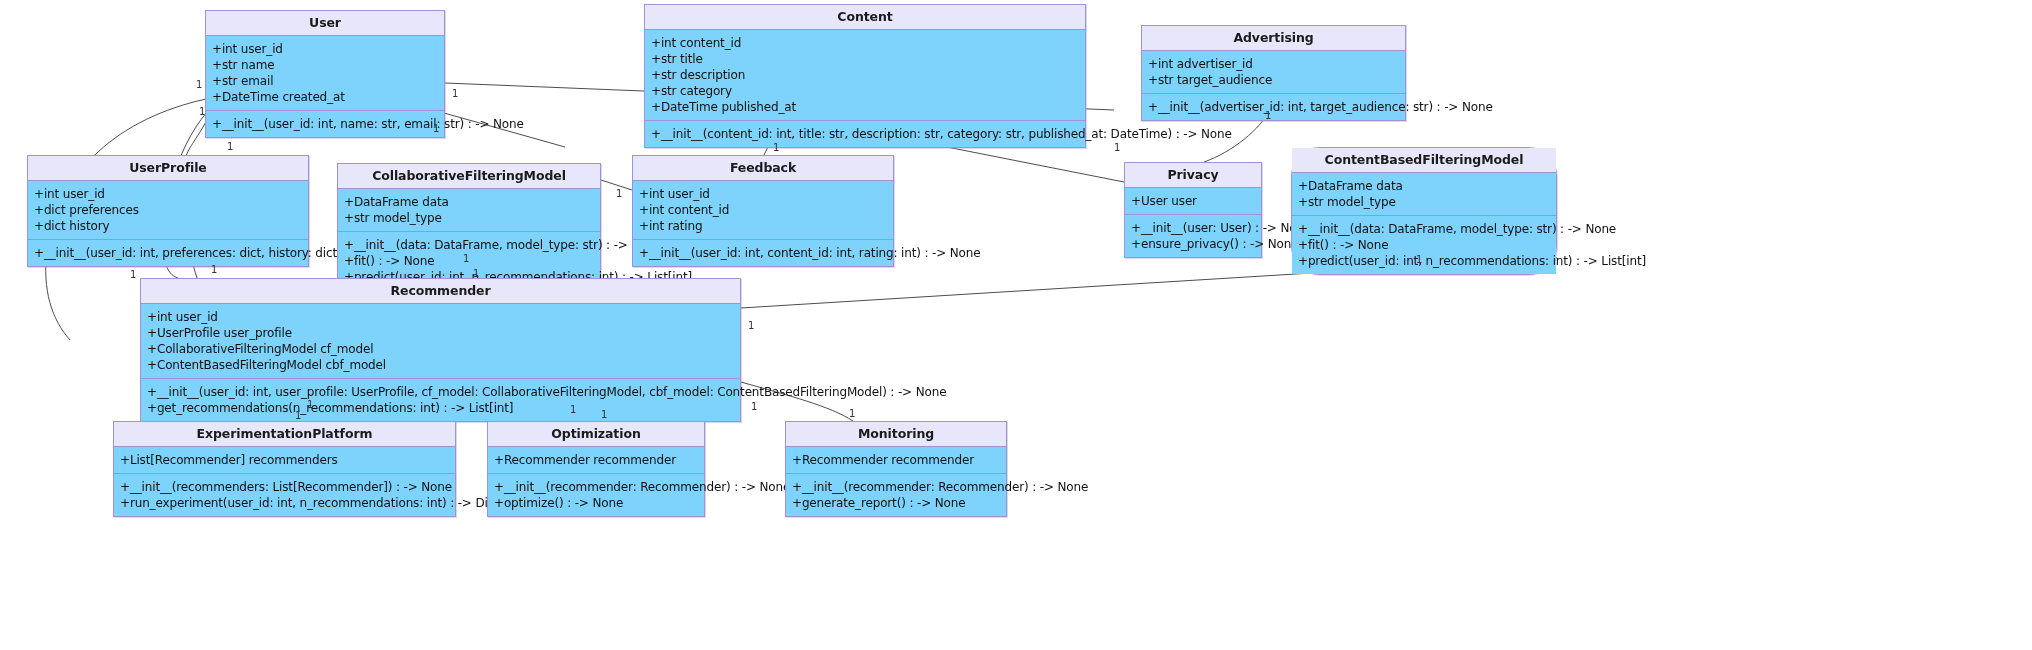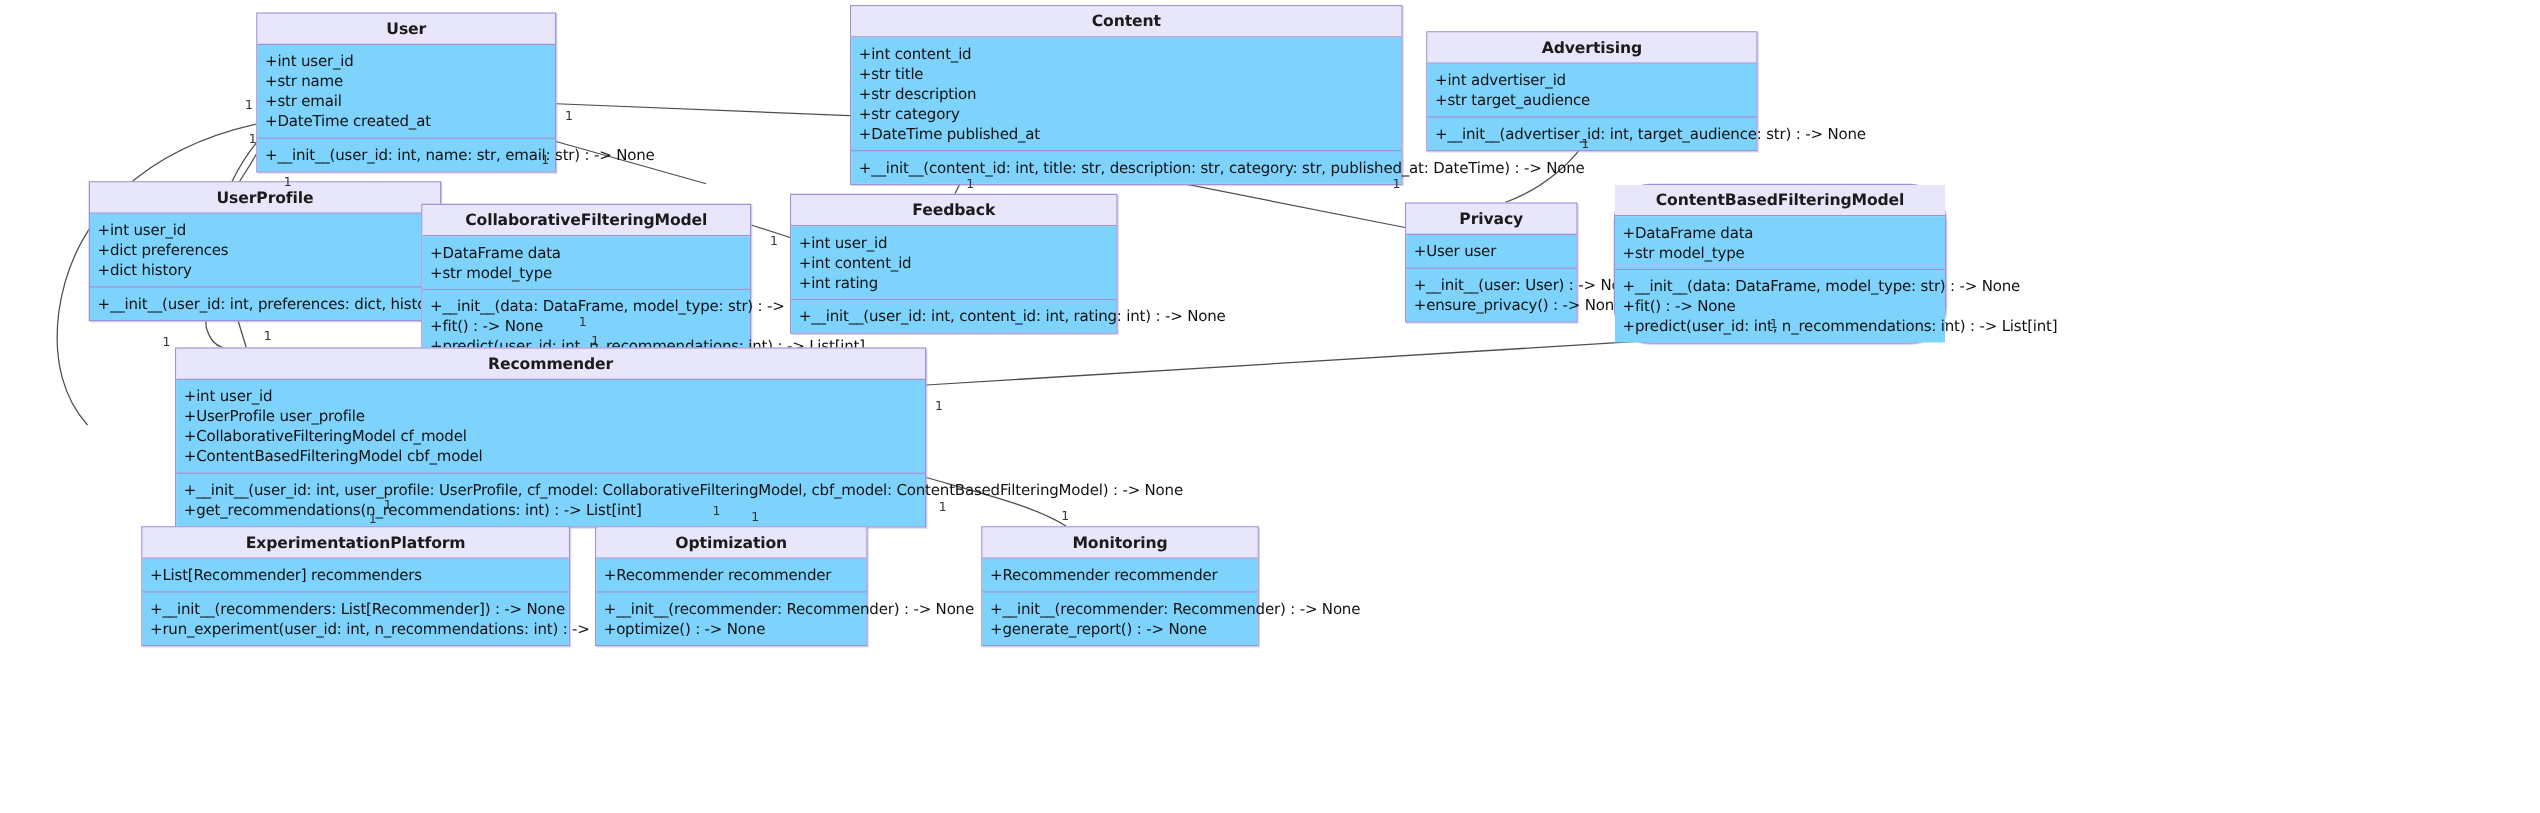--- a/index.html
+++ b/index.html
@@ -92,21 +92,21 @@
       <div class="uml-section">
         <div class="uml-row">+int user_id</div>
         <div class="uml-row">+str name</div>
         <div class="uml-row">+str email</div>
         <div class="uml-row">+DateTime created_at</div>
       </div>
       <div class="uml-section">
         <div class="uml-row">+__init__(user_id: int, name: str, email: str) : -&gt; None</div>
       </div>
     </div>
-    <div class="uml-class" style="left: 680px; top: 4px; width: 442px;">
+    <div class="uml-class" style="left: 644px; top: 4px; width: 442px;">
       <div class="uml-title">Content</div>
       <div class="uml-section">
         <div class="uml-row">+int content_id</div>
         <div class="uml-row">+str title</div>
         <div class="uml-row">+str description</div>
         <div class="uml-row">+str category</div>
         <div class="uml-row">+DateTime published_at</div>
       </div>
       <div class="uml-section">
         <div class="uml-row">+__init__(content_id: int, title: str, description: str, category: str, published_at: DateTime) : -&gt; None</div>
@@ -115,21 +115,21 @@
     <div class="uml-class" style="left: 1141px; top: 25px; width: 265px;">
       <div class="uml-title">Advertising</div>
       <div class="uml-section">
         <div class="uml-row">+int advertiser_id</div>
         <div class="uml-row">+str target_audience</div>
       </div>
       <div class="uml-section">
         <div class="uml-row">+__init__(advertiser_id: int, target_audience: str) : -&gt; None</div>
       </div>
     </div>
-    <div class="uml-class" style="left: 27px; top: 145px; width: 282px; margin-left: 44px;">
+    <div class="uml-class" style="left: 27px; top: 155px; width: 282px;">
       <div class="uml-title">UserProfile</div>
       <div class="uml-section">
         <div class="uml-row">+int user_id</div>
         <div class="uml-row">+dict preferences</div>
         <div class="uml-row">+dict history</div>
       </div>
       <div class="uml-section">
         <div class="uml-row">+__init__(user_id: int, preferences: dict, history: dict) : -&gt; None</div>
       </div>
     </div>
@@ -194,21 +194,21 @@
     <div class="uml-class" style="left: 113px; top: 421px; width: 343px;">
       <div class="uml-title">ExperimentationPlatform</div>
       <div class="uml-section">
         <div class="uml-row">+List[Recommender] recommenders</div>
       </div>
       <div class="uml-section">
         <div class="uml-row">+__init__(recommenders: List[Recommender]) : -&gt; None</div>
         <div class="uml-row">+run_experiment(user_id: int, n_recommendations: int) : -&gt; Dict[str, List[int]]</div>
       </div>
     </div>
-    <div class="uml-class" style="left: 476px; top: 421px; width: 218px;">
+    <div class="uml-class" style="left: 487px; top: 421px; width: 218px;">
       <div class="uml-title">Optimization</div>
       <div class="uml-section">
         <div class="uml-row">+Recommender recommender</div>
       </div>
       <div class="uml-section">
         <div class="uml-row">+__init__(recommender: Recommender) : -&gt; None</div>
         <div class="uml-row">+optimize() : -&gt; None</div>
       </div>
     </div>
     <div class="uml-class" style="left: 737px; top: 421px; width: 222px; margin-left: 48px;">

